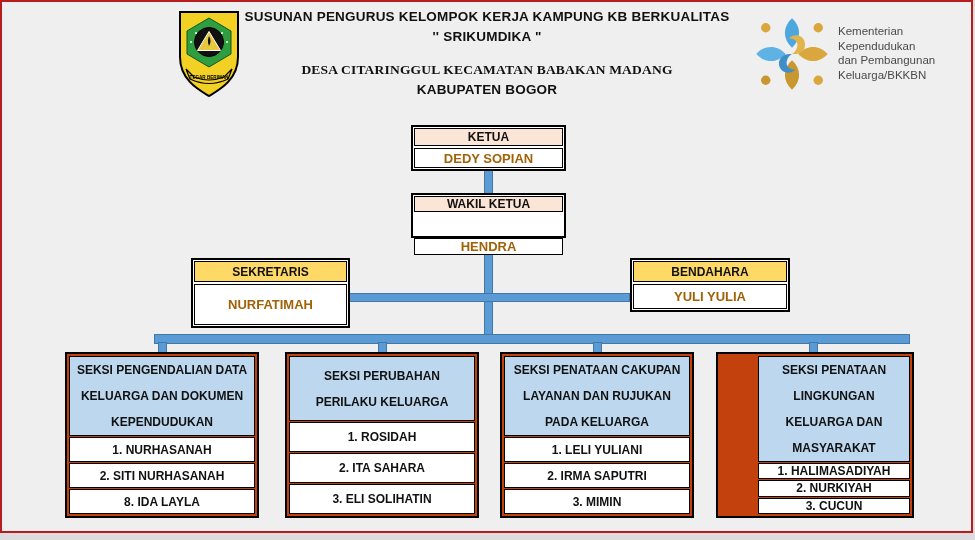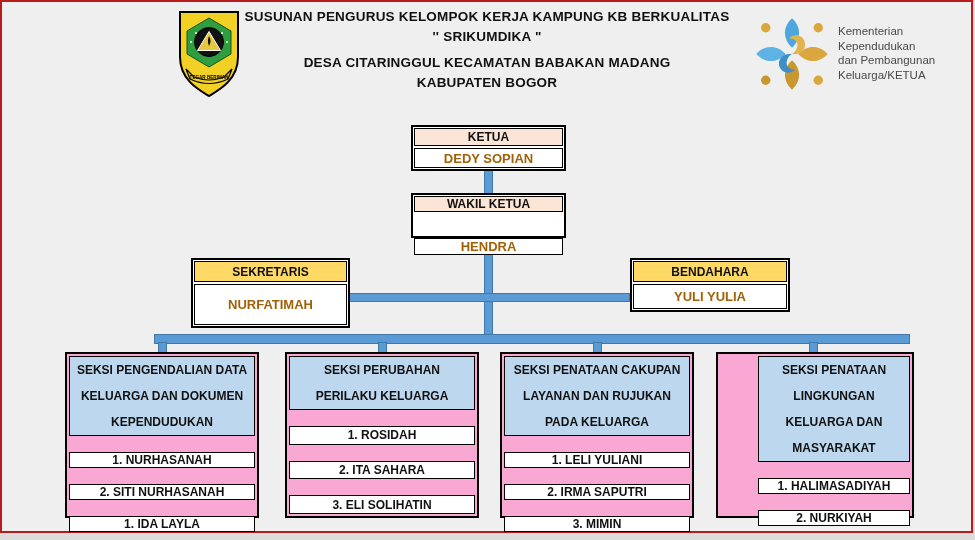--- a/index.html
+++ b/index.html
@@ -14,21 +14,21 @@
     width: 973px; height: 533px;
     background: #EFEFEF;
     border: 2px solid #b91c1c;
   }
   
   .title-block {
     position: absolute; left: 160px; top: 5px; width: 650px;
     text-align: center; color: #111;
   }
   .title-line { font-size: 13.5px; font-weight: 700; line-height: 20px; letter-spacing: .2px; }
-  .title-line.l3 { margin-top: 6px; }
+  .title-line.l3 { margin-top: 13px; font-family: Liberation Serif, serif; }
   .bogor-logo { position: absolute; left: 174px; top: 7px; width: 66px; height: 90px; }
   .bkkbn { position: absolute; left: 748px; top: 10px; display: flex; align-items: flex-start; }
   .bkkbn-icon { width: 84px; height: 84px; }
   .bkkbn-text { margin-top: 12px; margin-left: 4px; color: #4a4a4a; font-size: 11.5px; line-height: 14.5px; font-weight: 400; }
   
   .conn { position: absolute; background: #5B9BD5; border: 1px solid #4178A8; }
   
   .unit {
     position: absolute; background: #fff; border: 2px solid #000;
     display: flex; flex-direction: column; gap: 2px; padding: 1px;
@@ -39,22 +39,22 @@
   }
   .unit .nm {
     border: 1px solid #000; background: #fff; flex: 1;
     display: flex; align-items: center; justify-content: center;
     font-weight: 700; font-size: 13px; color: #a16207;
   }
   .hd.peach { background: #FBE5D6; height: 18px; }
   .hd.gold  { background: #FFD966; height: 21px; }
   .seksi {
     position: absolute; top: 350px; width: 194px; height: 166px;
-    background: #f9a8d4; border: 2px solid #000;
-    display: flex; flex-direction: column; gap: 16px; padding: 2px;
+    background: #c2410c; border: 2px solid #000;
+    display: flex; flex-direction: column; gap: 1px; padding: 2px;
   }
   .seksi .shd {
     border: 1px solid #000; background: #BDD7EE; flex: 1;
     display: flex; align-items: center; justify-content: center;
     text-align: center; font-weight: 700; font-size: 12px; line-height: 26px;
     padding: 0 6px; color: #111;
   }
   .seksi .mem {
     border: 1px solid #000; background: #fff; height: 30px;
     display: flex; align-items: center; justify-content: center;
@@ -99,21 +99,21 @@
       <path d="M40,40 c9,1 14,-5 12,-12 c-2,-6 -10,-8 -15,-3 c6,0 9,4 8,8 c-1,4 -3,6 -5,7 z" fill="#E0B44C"></path>
       <circle cx="15" cy="15" r="4.5" fill="#D9A73E"></circle>
       <circle cx="65" cy="15" r="4.5" fill="#D9A73E"></circle>
       <circle cx="15" cy="65" r="4.5" fill="#C9972F"></circle>
       <circle cx="65" cy="65" r="4.5" fill="#D9A73E"></circle>
     </svg>
     <div class="bkkbn-text">
       <div>Kementerian</div>
       <div>Kependudukan</div>
       <div>dan Pembangunan</div>
-      <div>Keluarga/KETUA</div>
+      <div>Keluarga/BKKBN</div>
     </div>
   </div>
 
   <div class="conn" style="left:482px; top:166px; width:9px; height:27px;"></div>
   <div class="conn" style="left:482px; top:234px; width:9px; height:108px;"></div>
   <div class="conn" style="left:347px; top:291px; width:281px; height:9px;"></div>
   <div class="conn" style="left:152px; top:332px; width:756px; height:10px;"></div>
   <div class="conn" style="left:156px; top:340px; width:9px; height:12px;"></div>
   <div class="conn" style="left:376px; top:340px; width:9px; height:12px;"></div>
   <div class="conn" style="left:591px; top:340px; width:9px; height:12px;"></div>
@@ -136,21 +136,21 @@
 
   <div class="unit" style="left:628px; top:256px; width:160px; height:54px;">
     <div class="hd gold">BENDAHARA</div>
     <div class="nm">YULI YULIA</div>
   </div>
 
   <div class="seksi" style="left:63px;">
     <div class="shd">SEKSI PENGENDALIAN DATA KELUARGA DAN DOKUMEN KEPENDUDUKAN</div>
     <div class="mem">1. NURHASANAH</div>
     <div class="mem">2. SITI NURHASANAH</div>
-    <div class="mem">1. IDA LAYLA</div>
+    <div class="mem">8. IDA LAYLA</div>
   </div>
 
   <div class="seksi" style="left:283px;">
     <div class="shd">SEKSI PERUBAHAN PERILAKU KELUARGA</div>
     <div class="mem">1. ROSIDAH</div>
     <div class="mem">2. ITA SAHARA</div>
     <div class="mem">3. ELI SOLIHATIN</div>
   </div>
 
   <div class="seksi" style="left:498px;">

